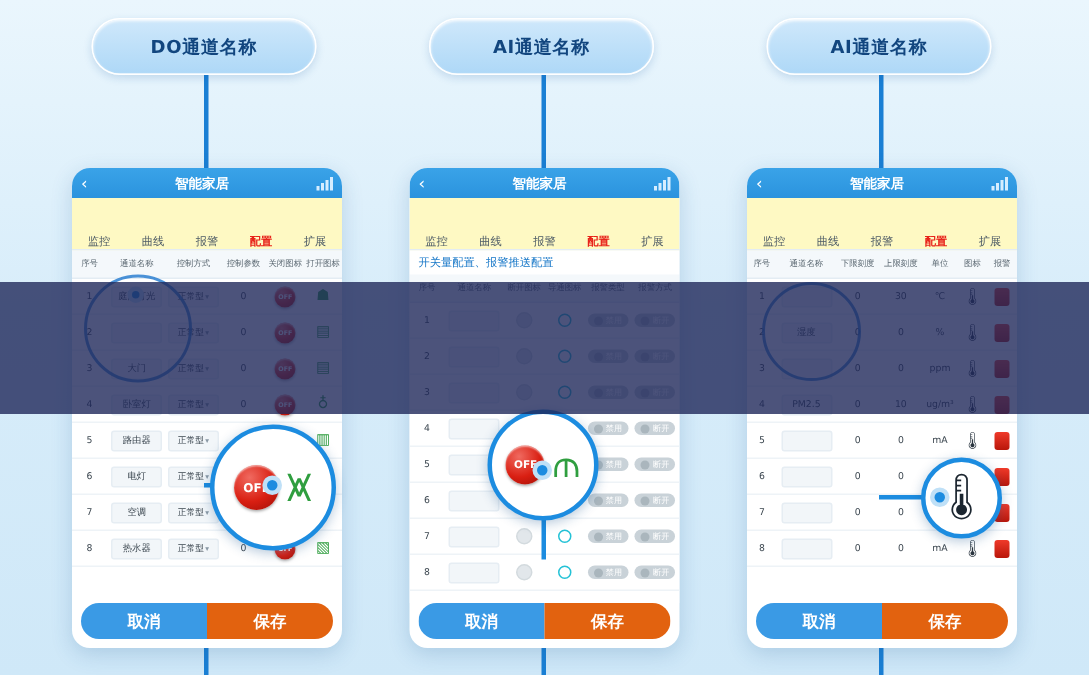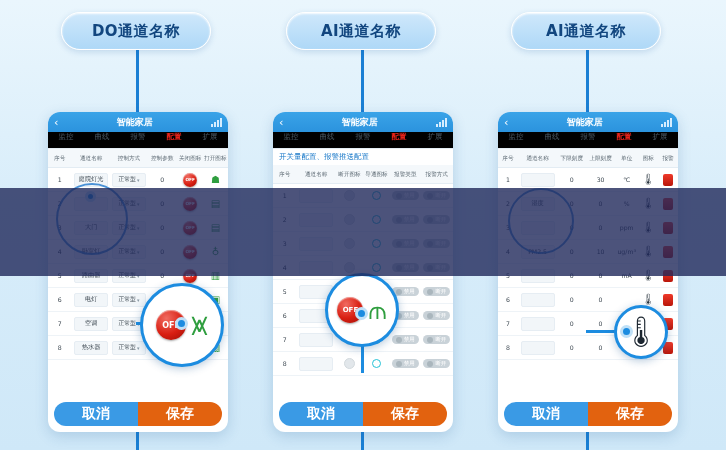--- a/index.html
+++ b/index.html
@@ -27,21 +27,21 @@
     border-radius: 19px;
     background: linear-gradient(180deg, #cfe8fb 0%, #aed8f7 100%);
     border: 1px solid #ffffff;
     box-shadow: 0 2px 6px rgba(20,90,160,0.18), inset 0 1px 2px rgba(255,255,255,0.9);
     display: flex;
     align-items: center;
     justify-content: center;
     z-index: 4;
   }
   .pill span {
-    font-size: 15px;
+    font-size: 12px;
     font-weight: bold;
     color: #12467f;
     letter-spacing: .5px;
   }
 
   
   .phone {
     position: absolute;
     top: 112px;
     width: 180px;
@@ -74,25 +74,25 @@
   .appbar .sig {
     width: 11px; height: 9px; display: flex; align-items: flex-end; gap: 1px;
   }
   .appbar .sig i { width:2px; background:#d6edff; display:block; }
   .appbar .sig i:nth-child(1){height:3px}
   .appbar .sig i:nth-child(2){height:5px}
   .appbar .sig i:nth-child(3){height:7px}
   .appbar .sig i:nth-child(4){height:9px}
 
   .navtabs {
-    height: 17px;
-    background: #000000;
+    height: 35px;
+    background: #fef9c3;
     border-bottom: 1px solid #e3ecf3;
     display: flex;
-    align-items: flex-start;
+    align-items: flex-end;
     flex: 0 0 auto;
   }
   .navtabs div {
     flex: 1; text-align: center; font-size: 7.5px; color: #4d5b66;
   }
   .navtabs div.active { color: #e8231a; font-weight: bold; }
 
   .subbar {
     height: 16px;
     display: flex;
@@ -170,21 +170,21 @@
     font-size:5.4px; padding:1px 4px; display:flex; align-items:center; gap:2px;
   }
   .chip .dot { width:6px;height:6px;border-radius:50%; background:#aab6bd; display:block;}
 
   .footer {
     display:flex; height:24px; flex:0 0 auto; margin: 0 6px 6px 6px;
     border-radius: 12px; overflow: hidden;
   }
   .footer div {
     flex:1; display:flex; align-items:center; justify-content:center;
-    font-size:14px; color:#fff; font-weight:bold;
+    font-size:11px; color:#fff; font-weight:bold;
   }
   .btn-cancel { background:#3a9ae5; }
   .btn-save { background:#e2620f; }
 
   
   .mag {
     position:absolute; border-radius:50%;
     border:3px solid #1c8ce0;
     background:#fff;
     box-shadow: 0 2px 8px rgba(20,80,140,.30);

